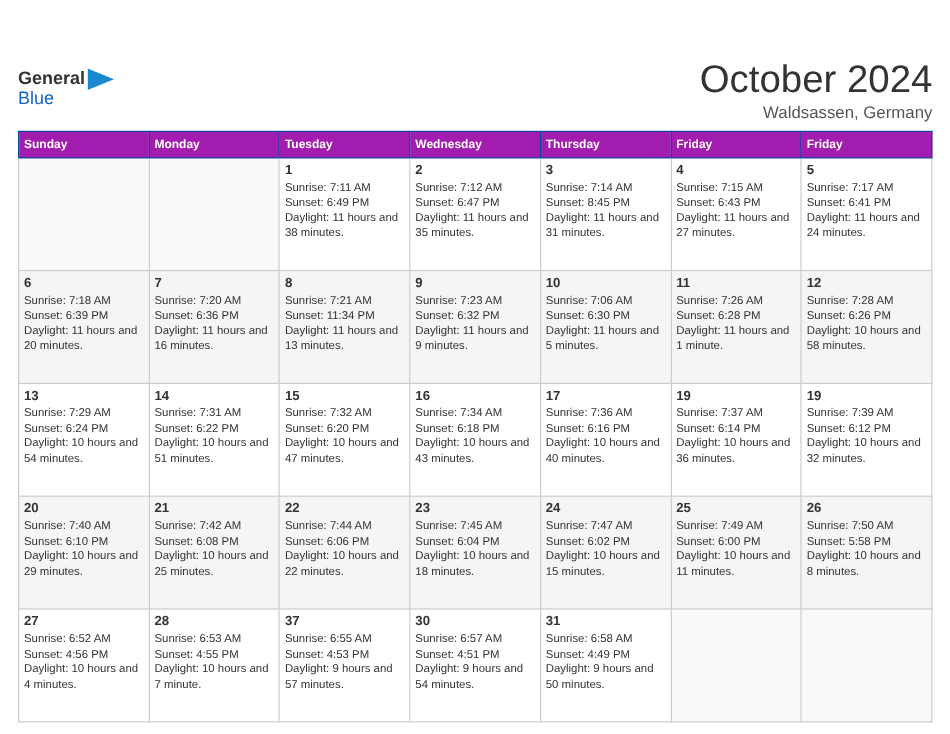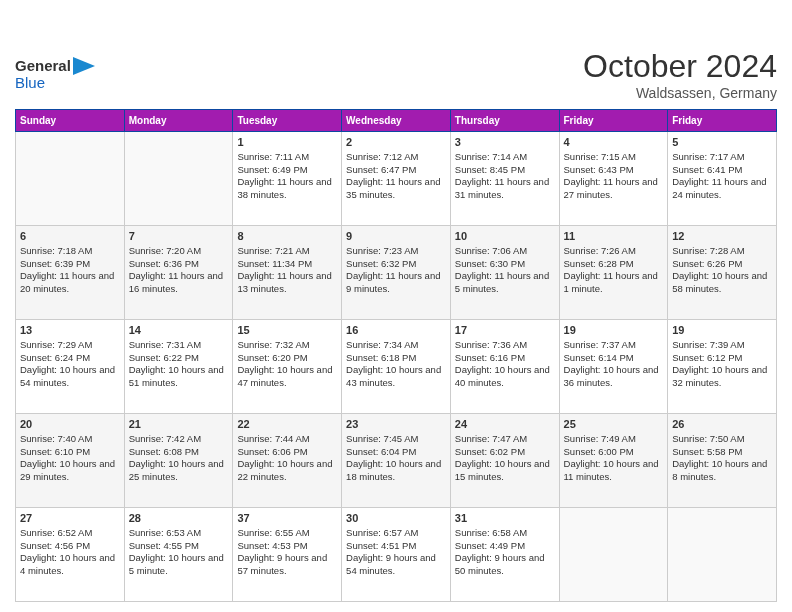--- a/index.html
+++ b/index.html
@@ -289,21 +289,21 @@
           <td>
             <span class="day-number">27</span>
             <span class="day-info">Sunrise: 6:52 AM</span>
             <span class="day-info">Sunset: 4:56 PM</span>
             <span class="day-info">Daylight: 10 hours and 4 minutes.</span>
           </td>
           <td>
             <span class="day-number">28</span>
             <span class="day-info">Sunrise: 6:53 AM</span>
             <span class="day-info">Sunset: 4:55 PM</span>
-            <span class="day-info">Daylight: 10 hours and 5 minute.</span>
+            <span class="day-info">Daylight: 10 hours and 7 minute.</span>
           </td>
           <td>
             <span class="day-number">37</span>
             <span class="day-info">Sunrise: 6:55 AM</span>
             <span class="day-info">Sunset: 4:53 PM</span>
             <span class="day-info">Daylight: 9 hours and 57 minutes.</span>
           </td>
           <td>
             <span class="day-number">30</span>
             <span class="day-info">Sunrise: 6:57 AM</span>

